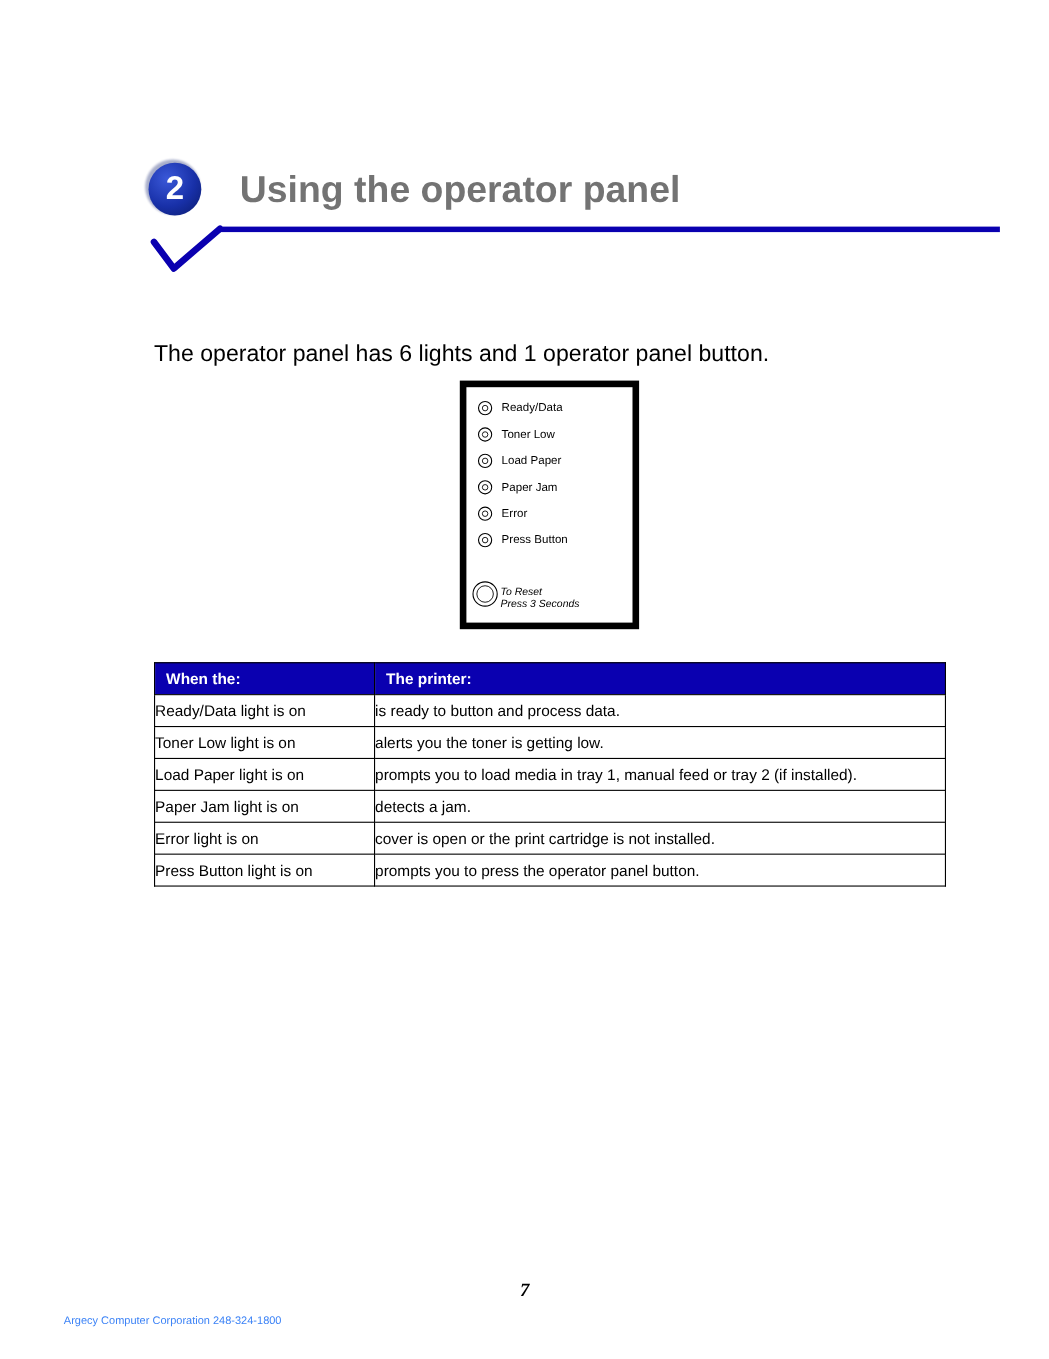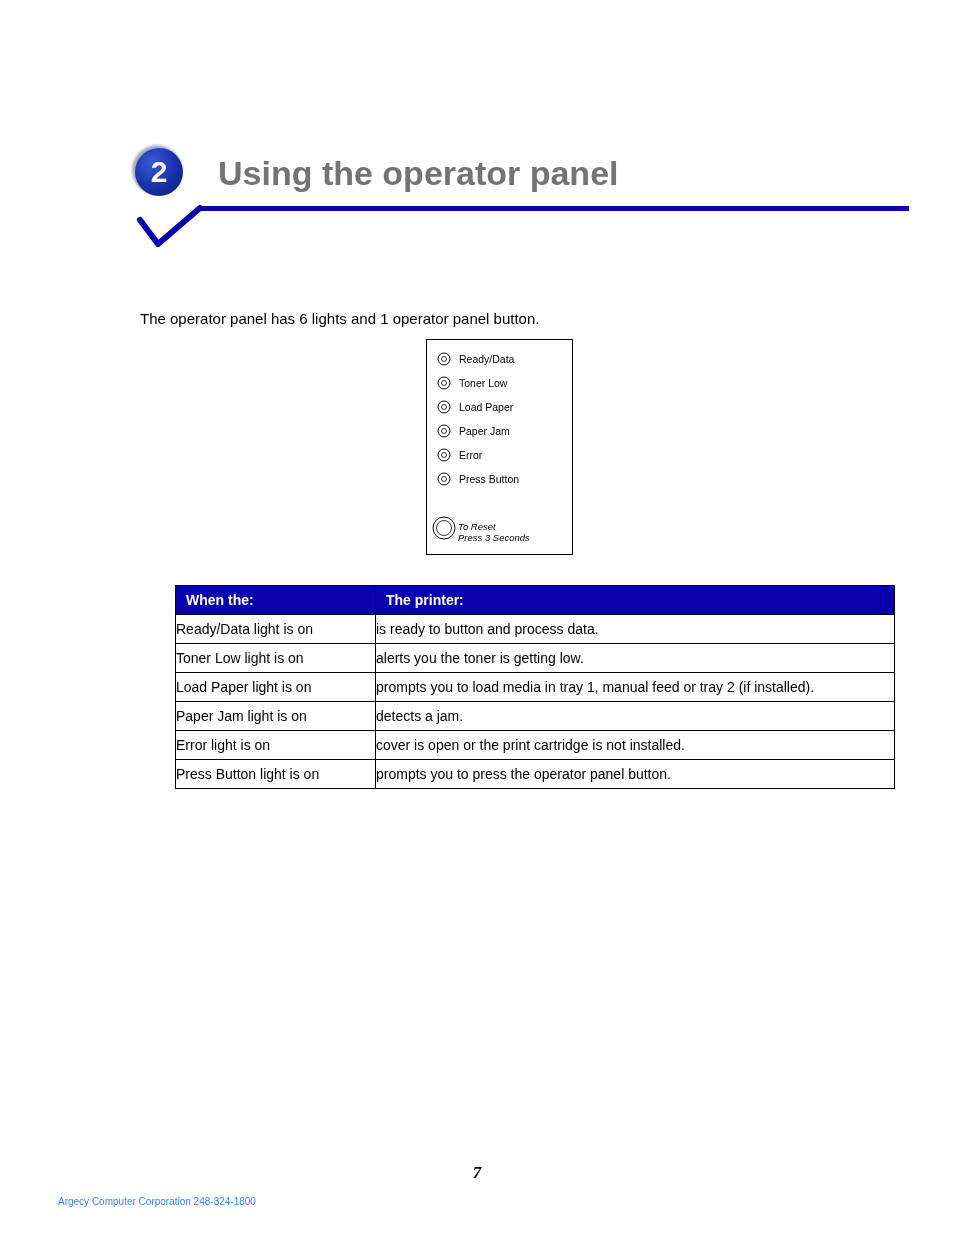--- a/index.html
+++ b/index.html
@@ -61,28 +61,28 @@
   .check-svg {
     position: absolute;
     left: -12px; top: 38px;
     width: 90px; height: 76px;
     z-index: 1;
   }
 
   
   .intro {
     margin-top: 50px;
-    font-size: 15px;
+    font-size: 21px;
   }
 
   
   .panel-illus {
     margin: 12px auto 30px auto;
-    width: 147px;
-    border: 1px solid #000000;
+    width: 163px;
+    border: 6px solid #000000;
     padding: 12px 10px 10px 10px;
     font-size: 10.5px;
     line-height: 1;
     position: relative;
   }
   .panel-row {
     display: flex;
     align-items: center;
     gap: 8px;
     margin-bottom: 10px;
@@ -107,21 +107,20 @@
     line-height: 1.15;
     margin-top: 6px;
     font-style: italic;
   }
 
   
   table.status {
     width: 720px;
     border-collapse: collapse;
     font-size: 14px;
-    margin-left: 35px;
   }
   table.status th {
     background: #0a00b0;
     color: #fff;
     text-align: left;
     font-weight: bold;
     padding: 6px 10px;
     border: 1px solid #000;
     font-size: 14px;
   }

